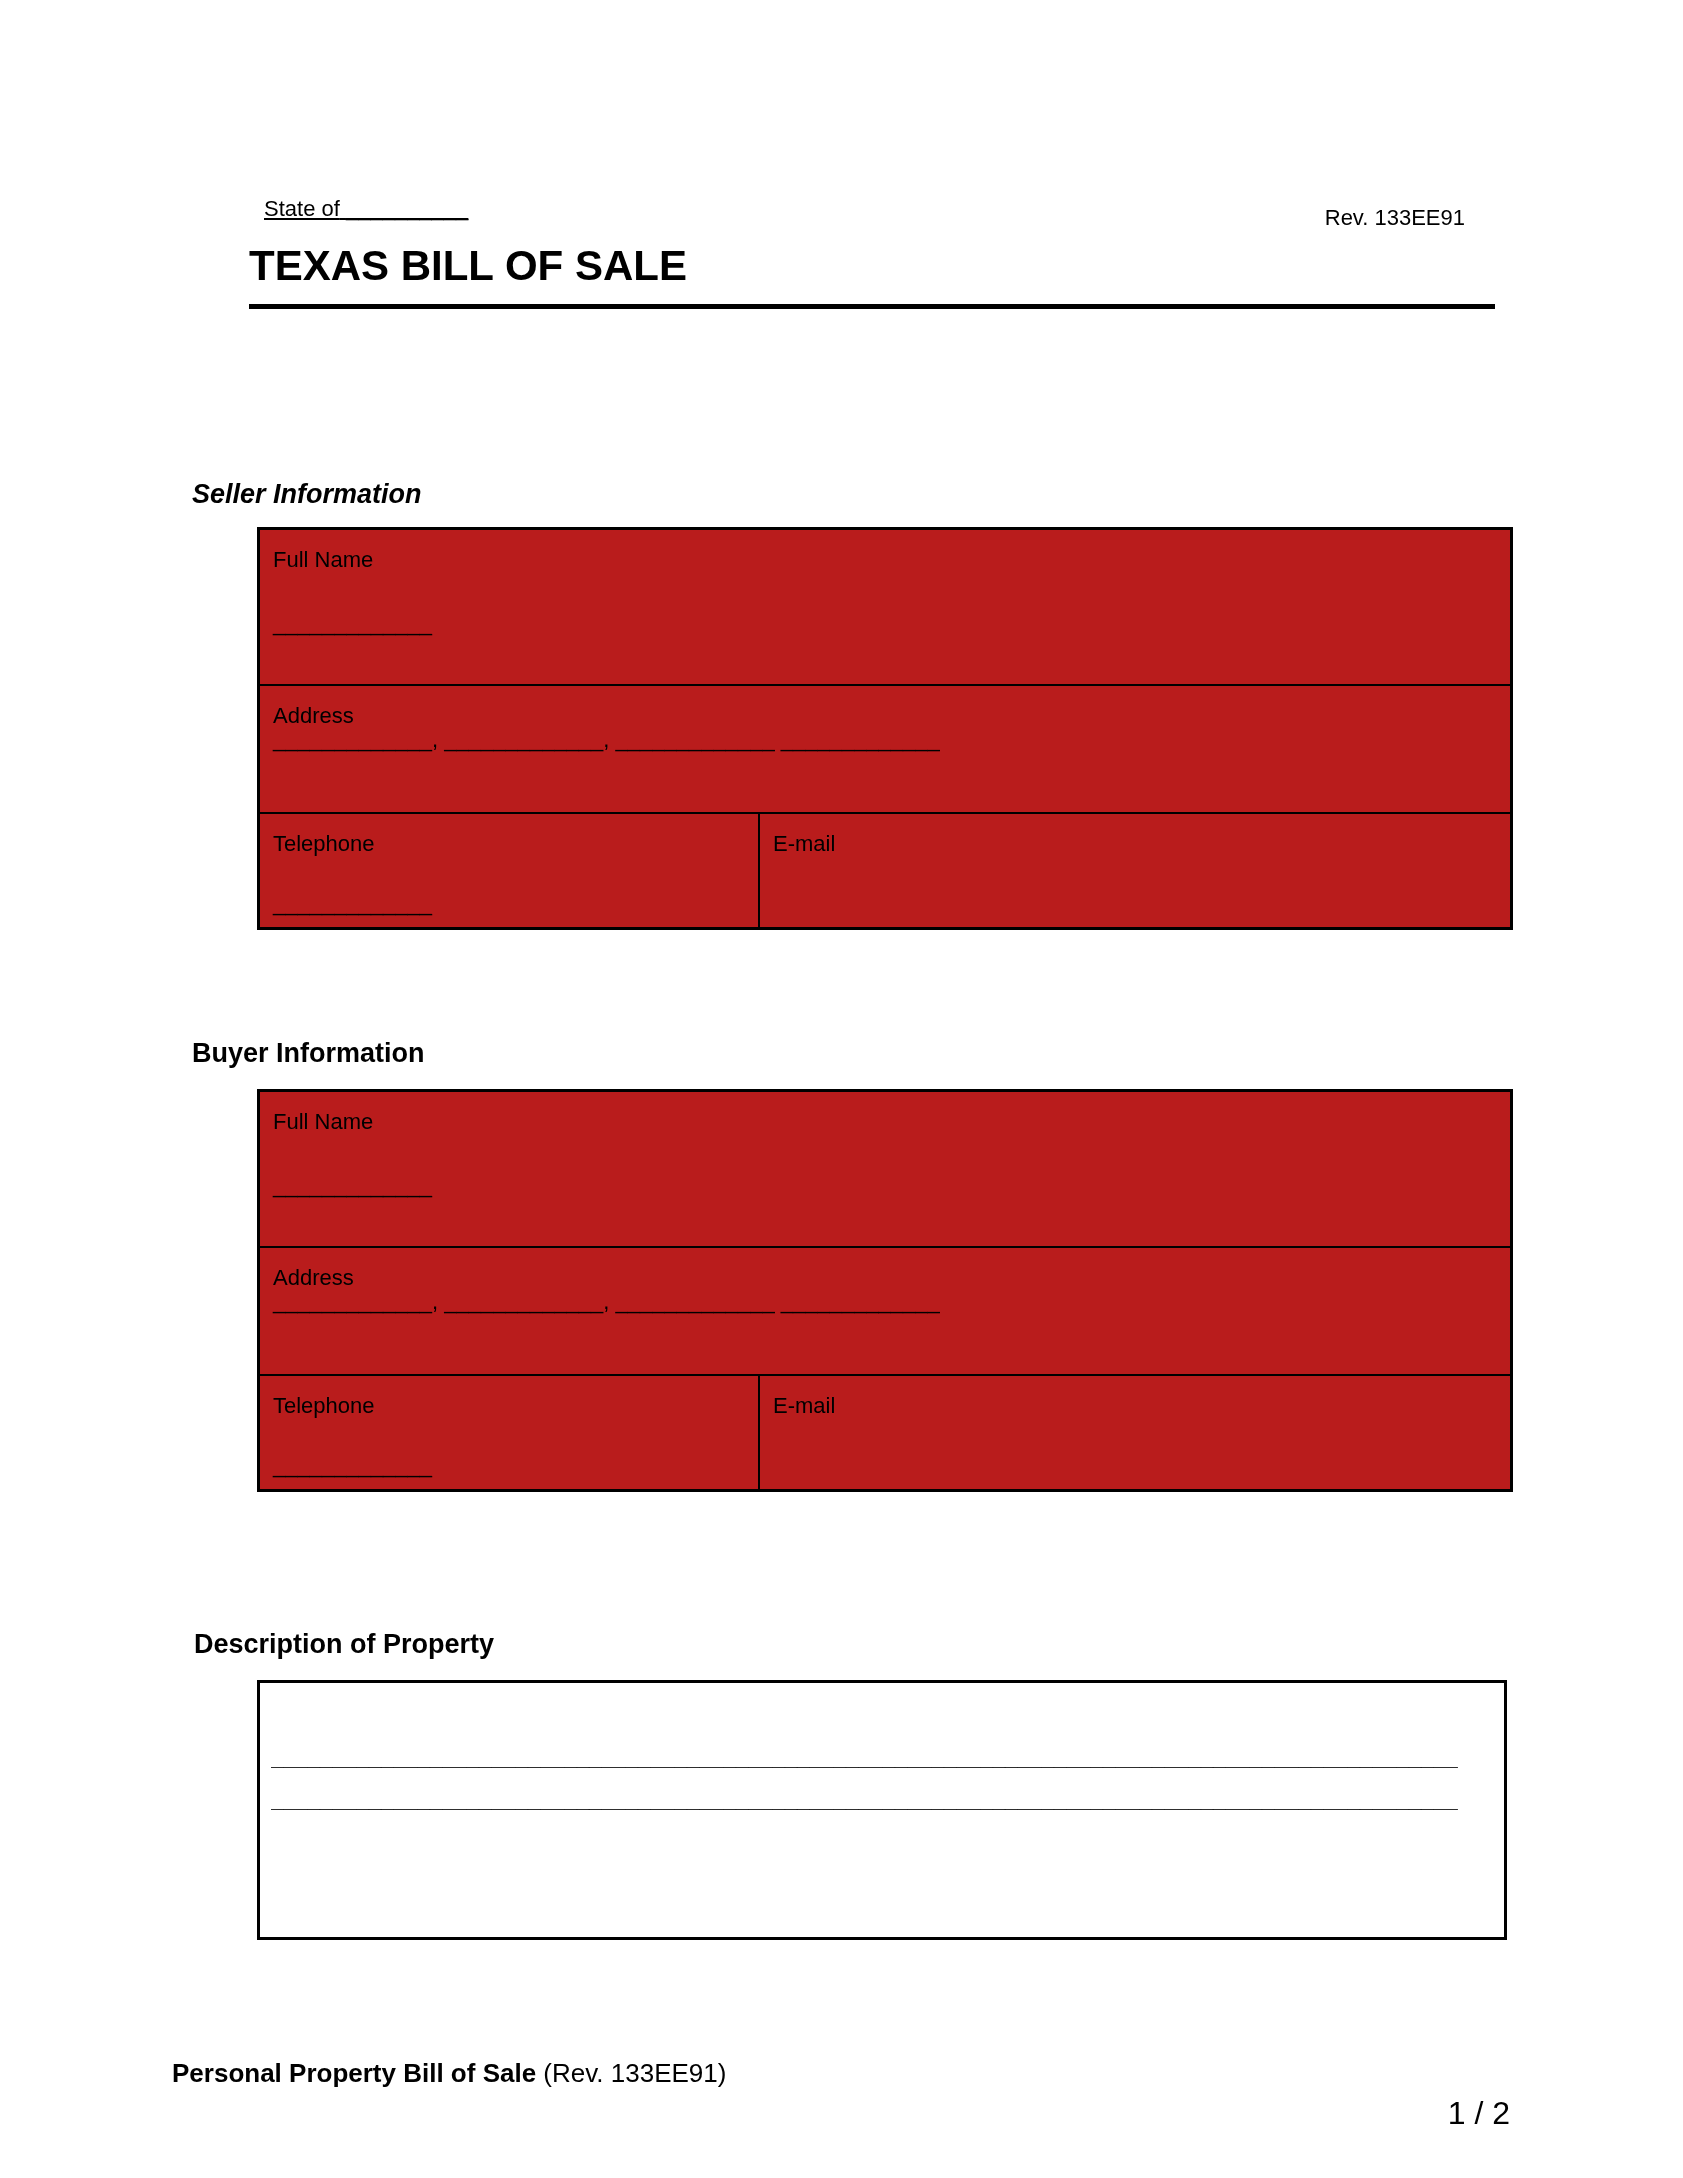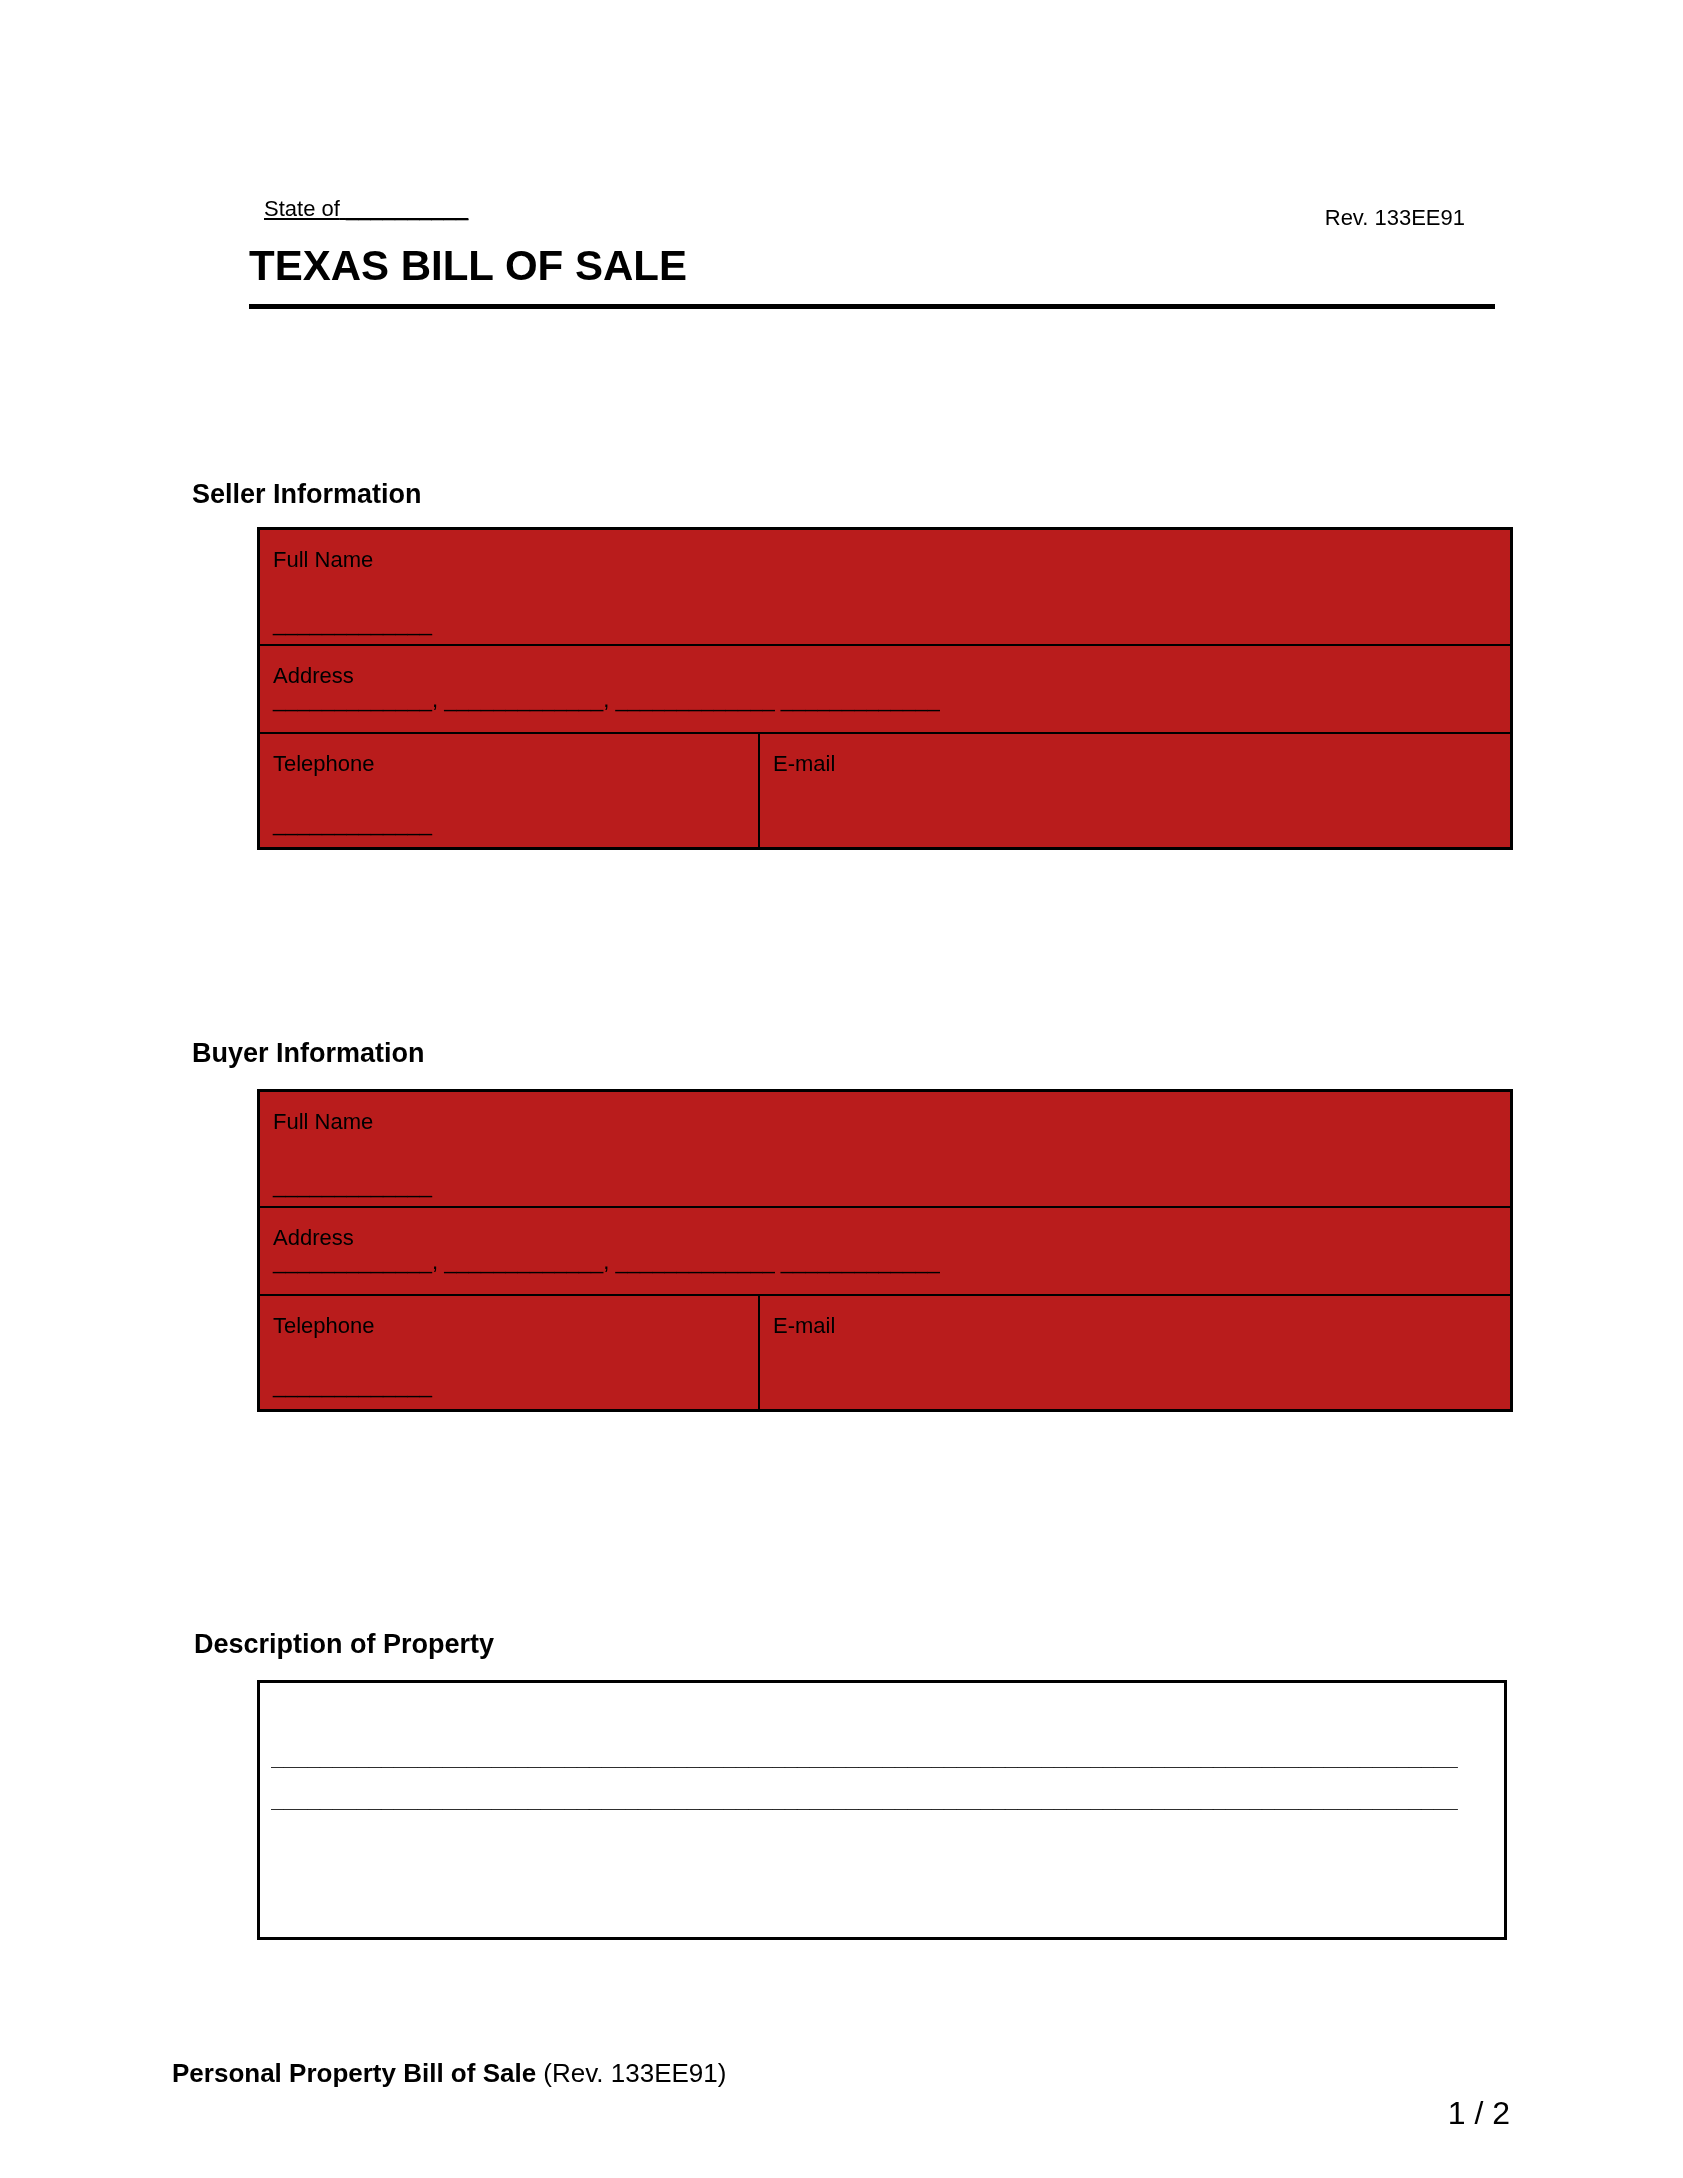--- a/index.html
+++ b/index.html
@@ -14,21 +14,21 @@
     left:249px;top:243px;width:1246px;
     font-size:42px;font-weight:bold;letter-spacing:0px;line-height:1.1;
   }
   .title-rule{left:249px;top:304px;width:1246px;height:4.6px;background:#000;}
   .section-heading{font-size:27px;font-weight:bold;line-height:1.1;}
   .info-table{
     left:257px;width:1250px;border:3.7px solid #000;background:#b91c1c;
     box-sizing:content-box;
   }
   .t-row{position:relative;box-sizing:border-box;}
-  .t-row + .t-row{border-top:2.8px solid #000;}
+  .t-row + .t-row{border-top:2.8px solid #000;margin-top:40px;}
   .cell{
     box-sizing:border-box;height:100%;
     display:flex;flex-direction:column;
     padding:16.6px 13px 7.4px 13px;overflow:hidden;
   }
   .cell .label{font-size:22px;line-height:1.15;}
   .cell .blank{font-size:22px;line-height:1.1;margin-top:auto;white-space:nowrap;}
   .row-name{height:114px;}
   .row-address{height:88px;}
   .row-contact{height:115px;display:flex;}
@@ -51,21 +51,21 @@
 </head>
 <body>
 
 <div class="abs small-text state-of"><span>State of</span><span>&nbsp;</span><span>__________</span></div>
 
 <div class="abs small-text rev">Rev. 133EE91</div>
 
 <div class="abs page-title">TEXAS BILL OF SALE</div>
 <div class="abs title-rule"></div>
 
-<div class="abs section-heading" style="left:192px;top:480px;">Seller Information</div>
+<div class="abs section-heading" style="left:192px;top:480px;font-style:italic;">Seller Information</div>
 
 <div class="abs info-table" style="top:527px;">
   <div class="t-row row-name">
     <div class="cell">
       <div class="label">Full Name</div>
       <div class="blank">_____________</div>
     </div>
   </div>
   <div class="t-row row-address">
     <div class="cell cell-address">

